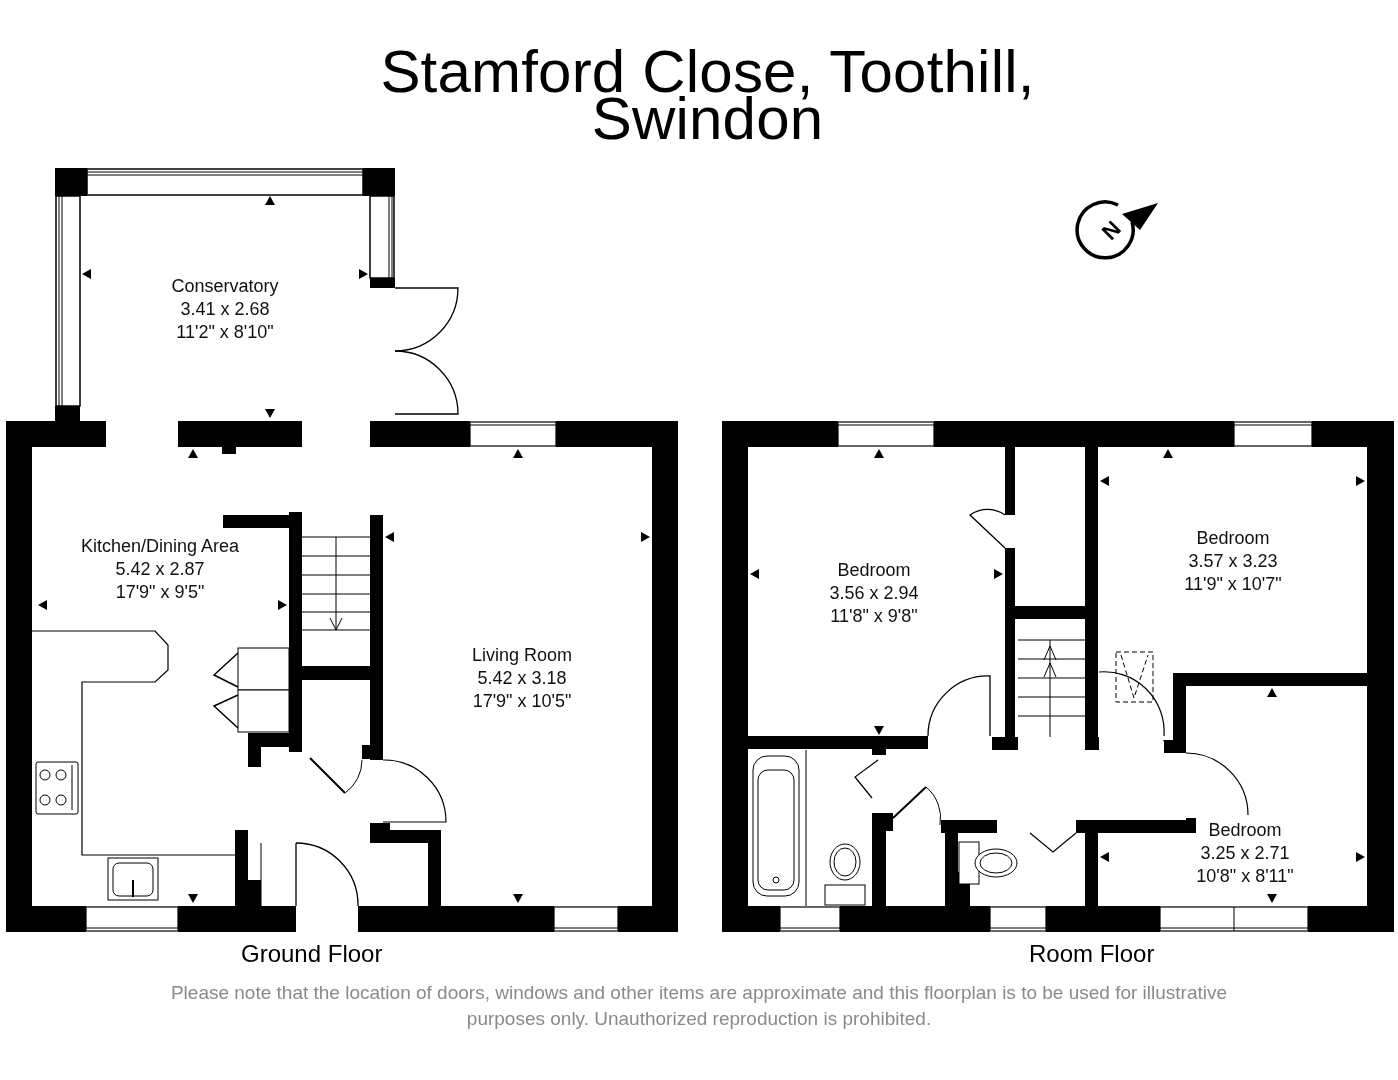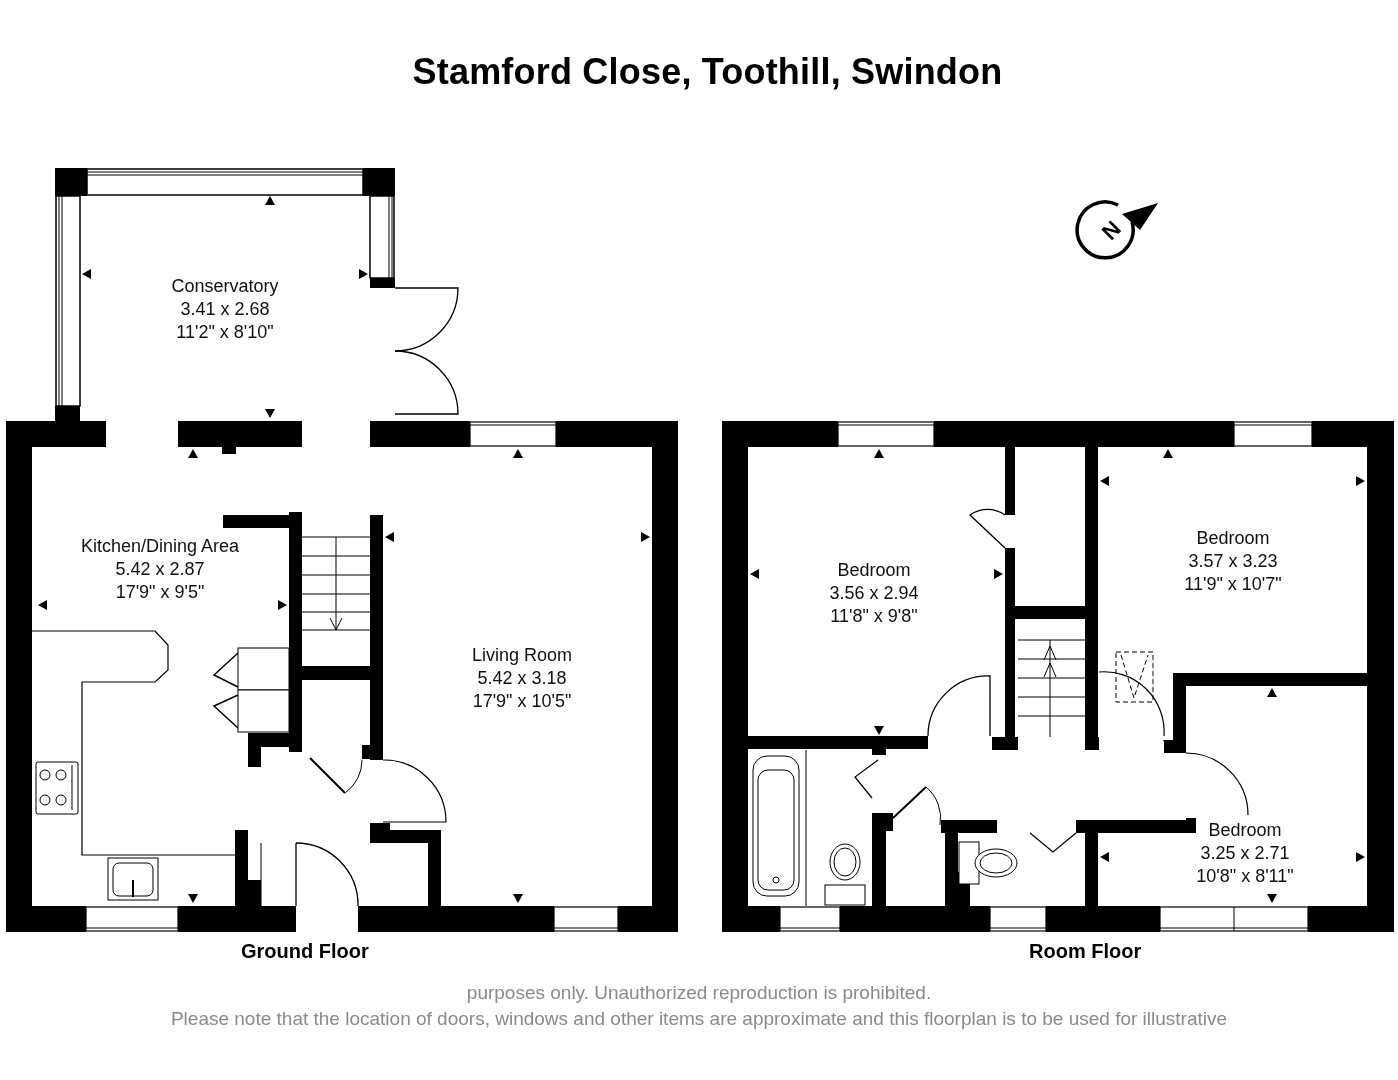--- a/index.html
+++ b/index.html
@@ -1,21 +1,21 @@
 <!DOCTYPE html>
 <html><head>
 <meta charset="utf-8">
 <style>
   html, body { margin: 0; padding: 0; background: #ffffff; }
   body { width: 1398px; height: 1080px; position: relative; overflow: hidden; font-family: "Liberation Sans", "DejaVu Sans", sans-serif; color: #000; }
   .title-block { position: absolute; left: 300px; top: 48px; width: 815px; text-align: center; }
-  .title-line { font-size: 36px; line-height: 47px; letter-spacing: 0.2px; font-weight: 700; text-align: center; }
+  .title-line { font-size: 60px; line-height: 47px; letter-spacing: 0.2px; font-weight: 400; text-align: center; }
   svg.plan { position: absolute; left: 0; top: 0; }
   .room-label { font-family: "Liberation Sans", "DejaVu Sans", sans-serif; font-size: 18px; fill: #111; }
-  .floor-label { position: absolute; font-weight: 700; font-size: 20px; }
+  .floor-label { position: absolute; font-weight: 400; font-size: 24px; }
   .disclaimer { position: absolute; left: 40px; top: 980px; width: 1318px; text-align: center; color: #8a8a8a; font-size: 19px; line-height: 26px; }
 </style>
 </head>
 <body>
 
 <div class="title-block">
   <div class="title-line">Stamford Close, Toothill, Swindon</div>
 </div>
 
 <svg class="plan" width="1398" height="1080" viewBox="0 0 1398 1080">
@@ -272,15 +272,15 @@
     <text class="room-label" x="1245" y="836">Bedroom</text>
     <text class="room-label" x="1245" y="859">3.25 x 2.71</text>
     <text class="room-label" x="1245" y="882">10'8" x 8'11"</text>
   </g>
 </svg>
 
 <div class="floor-label" style="left:241px; top:940px;">Ground Floor</div>
 <div class="floor-label" style="left:1029px; top:940px;">Room Floor</div>
 
 <div class="disclaimer">
+  <div>Please note that the location of doors, windows and other items are approximate and this floorplan is to be used for illustrative</div>
   <div>purposes only. Unauthorized reproduction is prohibited.</div>
-  <div>Please note that the location of doors, windows and other items are approximate and this floorplan is to be used for illustrative</div>
 </div>
 
 </body></html>

